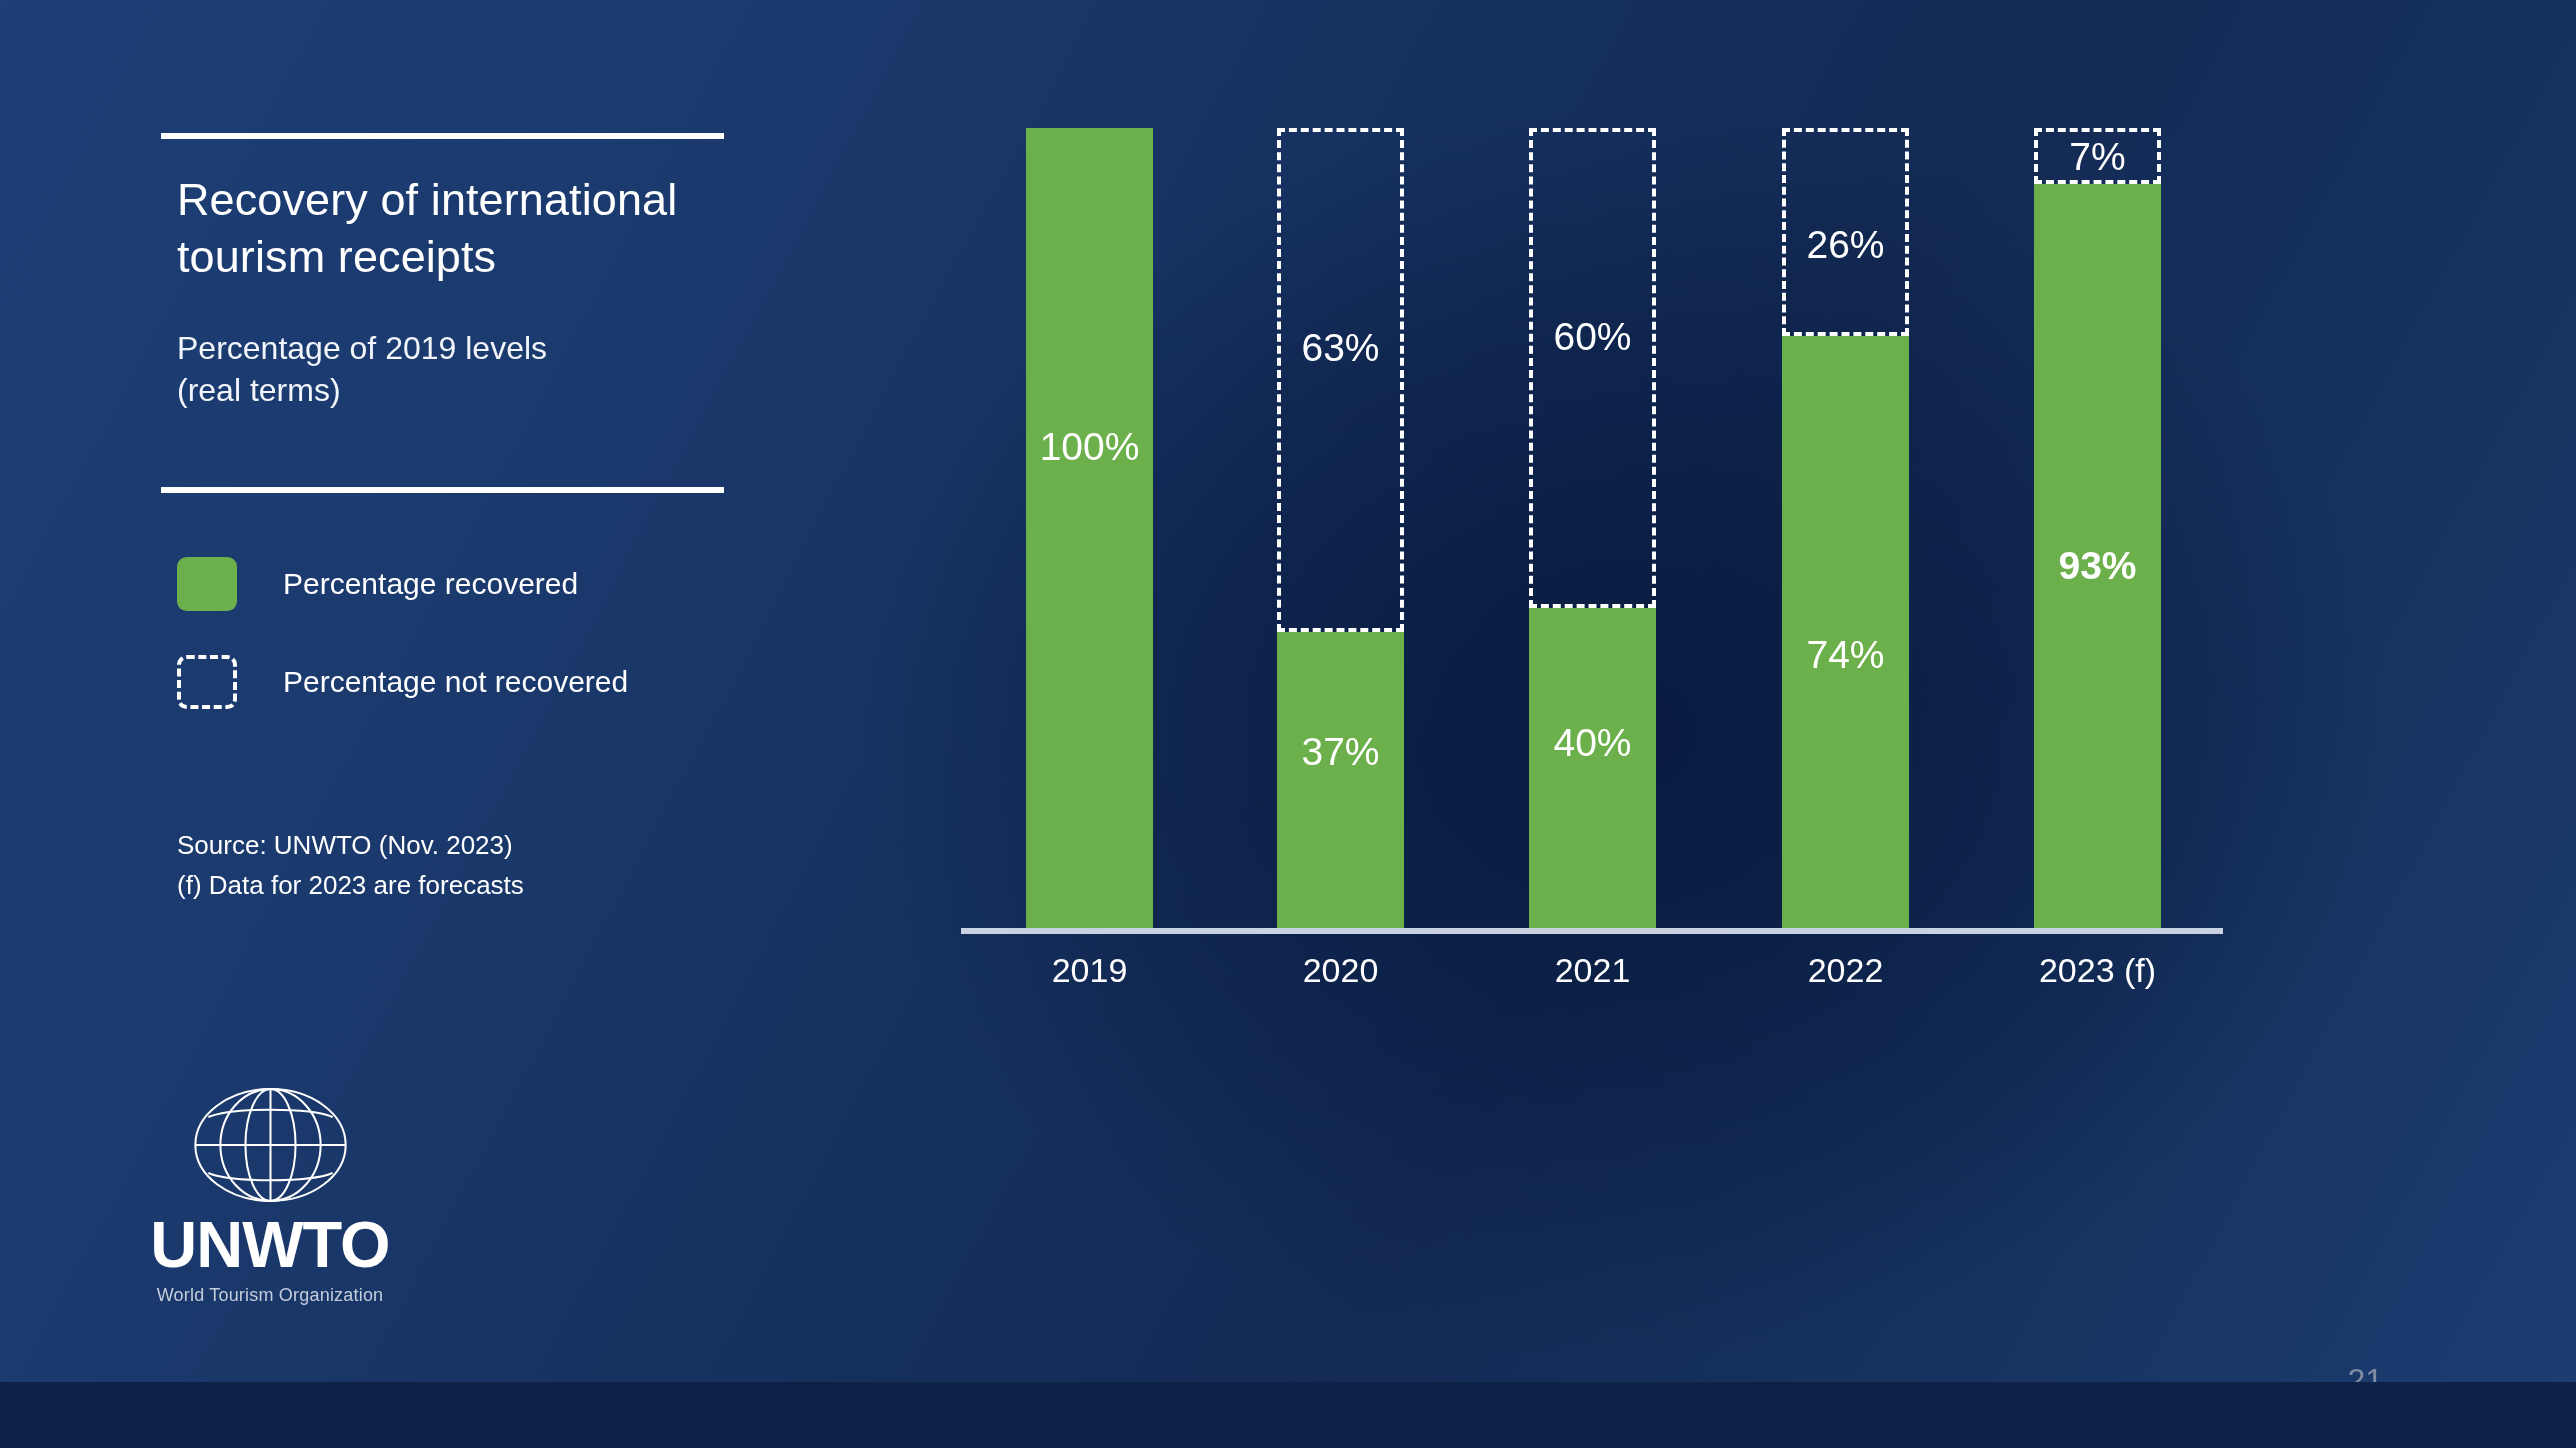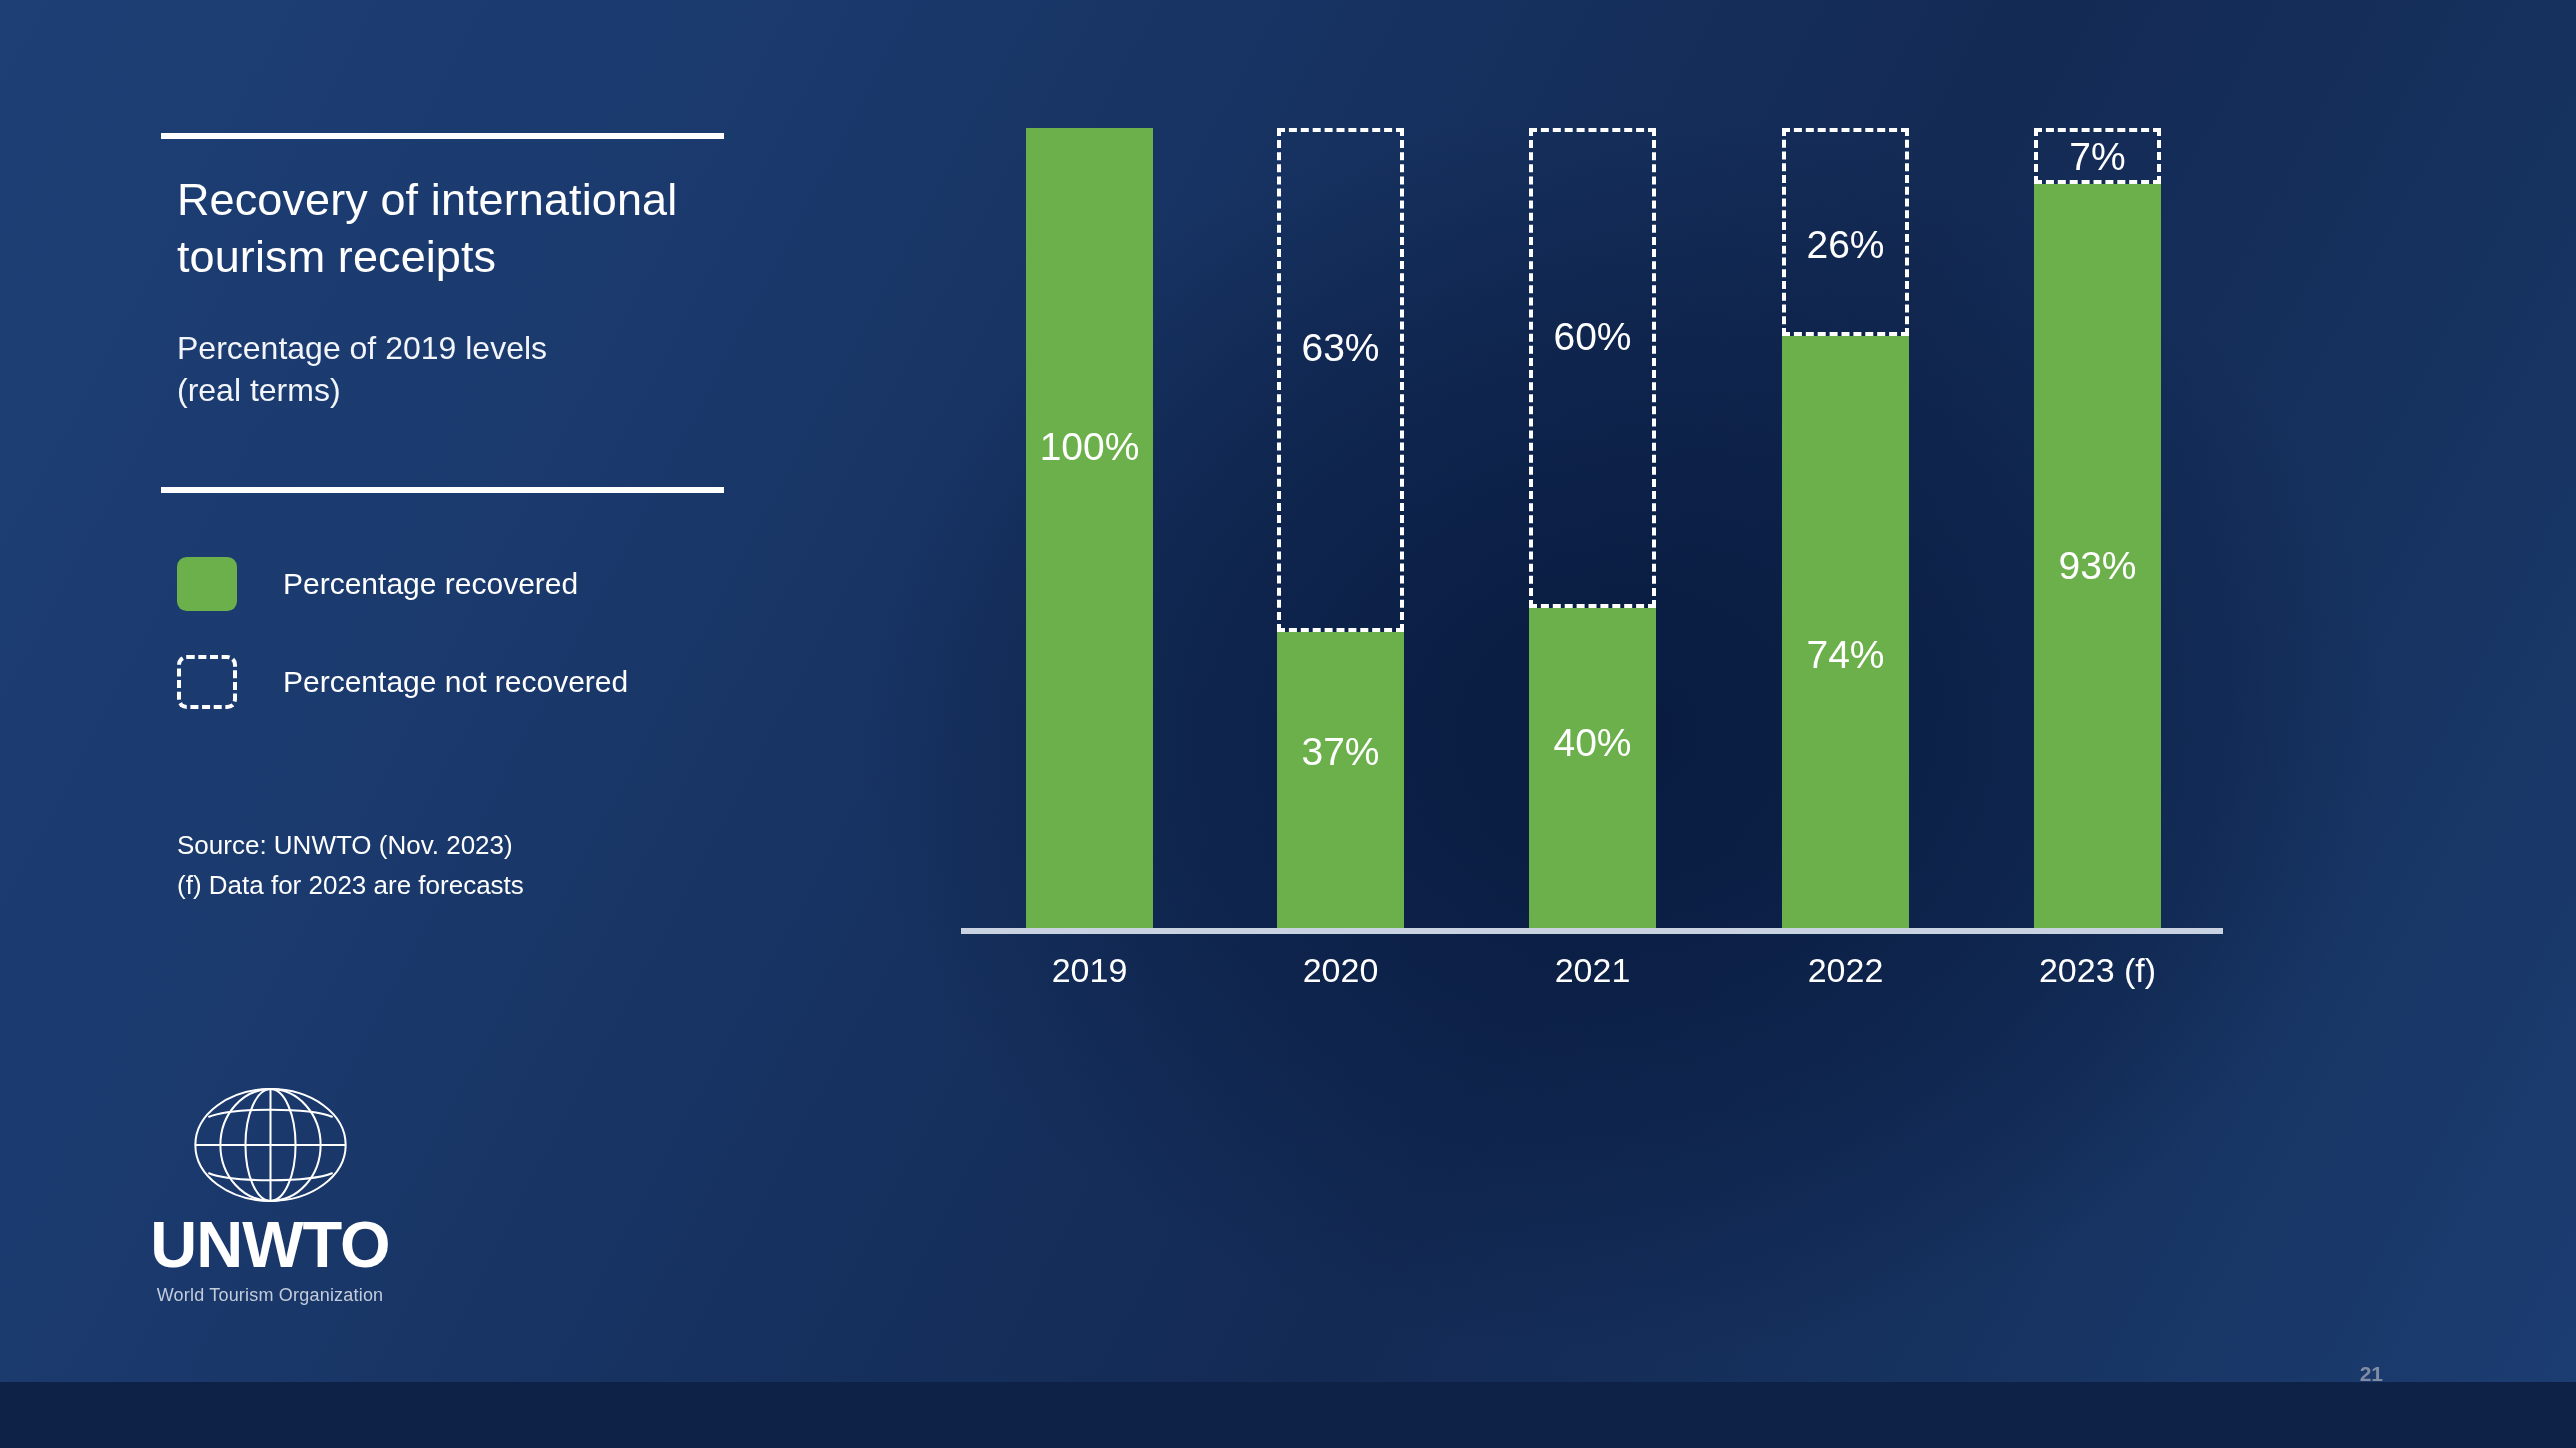--- a/index.html
+++ b/index.html
@@ -162,22 +162,22 @@
     color: #ffffff;
     font-size: 34px;
     font-weight: 400;
   }
 
   #page-number {
     position: absolute;
     right: 193px;
     top: 1362px;
     color: #7f8ca3;
-    font-size: 21px;
-    font-weight: 700;
+    font-size: 32px;
+    font-weight: 400;
   }
 </style>
 </head>
 <body>
 
 <div id="slide">
 
   <div class="rule" id="rule-top"></div>
 
   <div id="page-title">Recovery of international tourism receipts</div>
@@ -246,21 +246,21 @@
       <div class="bar-unrec" style="top:0px; height:208px;"></div>
       <div class="val-label" style="top:97px;">26%</div>
       <div class="bar-rec" style="top:208px; height:592px;"></div>
       <div class="val-label" style="top:507px;">74%</div>
     </div>
 
     <div class="bar-group" style="left:2034px; top:128px; width:127px; height:800px;">
       <div class="bar-unrec" style="top:0px; height:56px;"></div>
       <div class="val-label" style="top:8.7px;">7%</div>
       <div class="bar-rec" style="top:56px; height:744px;"></div>
-      <div class="val-label" style="top:418px;">93%</div>
+      <div class="val-label" style="top:418px;font-weight:bold;">93%</div>
     </div>
 
     <div id="axis-line"></div>
 
     <div class="tick-label" style="left:1026px; width:127px;">2019</div>
     <div class="tick-label" style="left:1277px; width:127px;">2020</div>
     <div class="tick-label" style="left:1529px; width:127px;">2021</div>
     <div class="tick-label" style="left:1782px; width:127px;">2022</div>
     <div class="tick-label" style="left:2015px; width:165px;">2023 (f)</div>
   </div>

